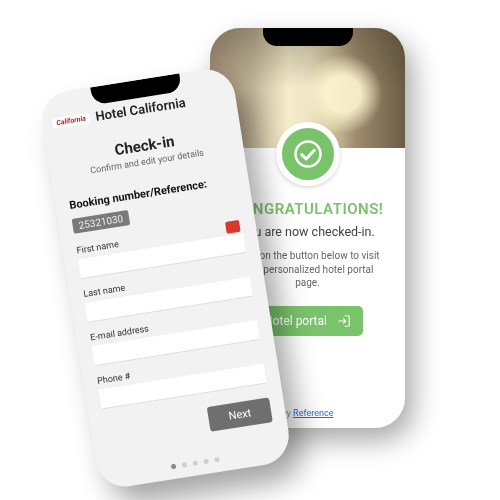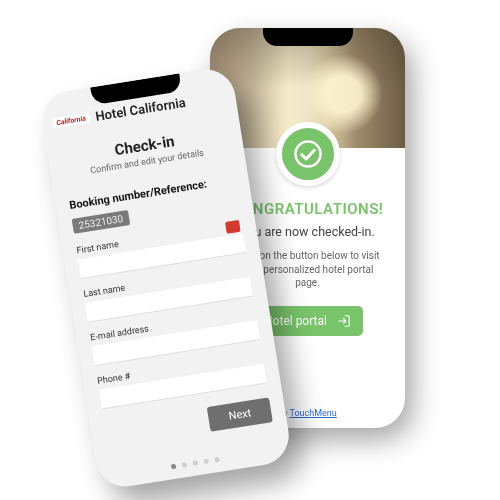--- a/index.html
+++ b/index.html
@@ -266,21 +266,21 @@
       <div class="congrats-text">Click on the button below to visit your personalized hotel portal page.</div>
       <div class="portal-btn">
         <span>Hotel portal</span>
         <svg viewBox="0 0 24 24">
           <path d="M14 3h5a2 2 0 0 1 2 2v14a2 2 0 0 1-2 2h-5" fill="none" stroke="#fff" stroke-width="2" stroke-linecap="round"></path>
           <path d="M3 12h12M11 8l4 4-4 4" fill="none" stroke="#fff" stroke-width="2" stroke-linecap="round" stroke-linejoin="round"></path>
         </svg>
       </div>
     </div>
     <div class="right-footer">
-      <span>by </span><a>TouchMenu</a>
+      <span>by </span><a>Reference</a>
     </div>
   </div>
 
   <div class="phone-shadow shadow-left"></div>
   <div class="phone phone-left">
     <div class="notch"></div>
 
     <div class="left-header">
       <span class="logo-pill">California</span>
       <span class="hotel-name">Hotel California</span>

